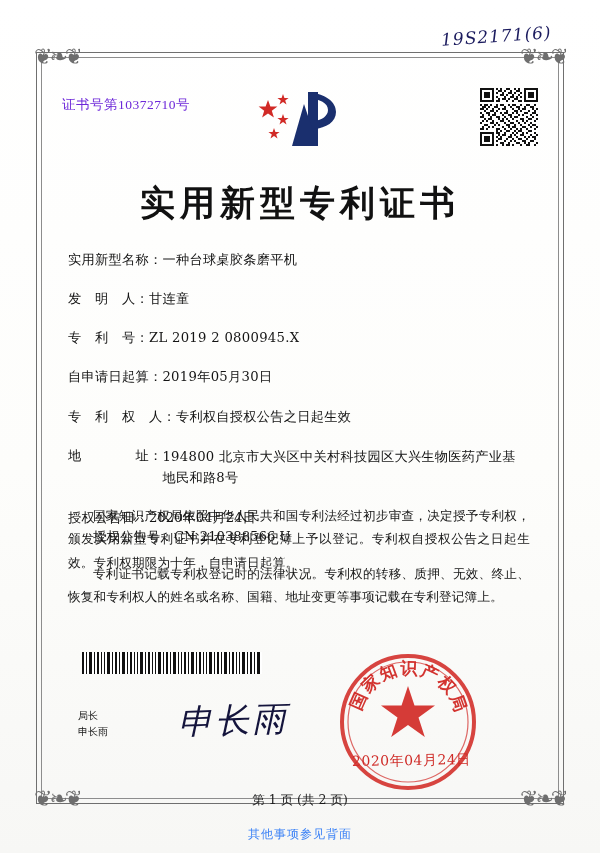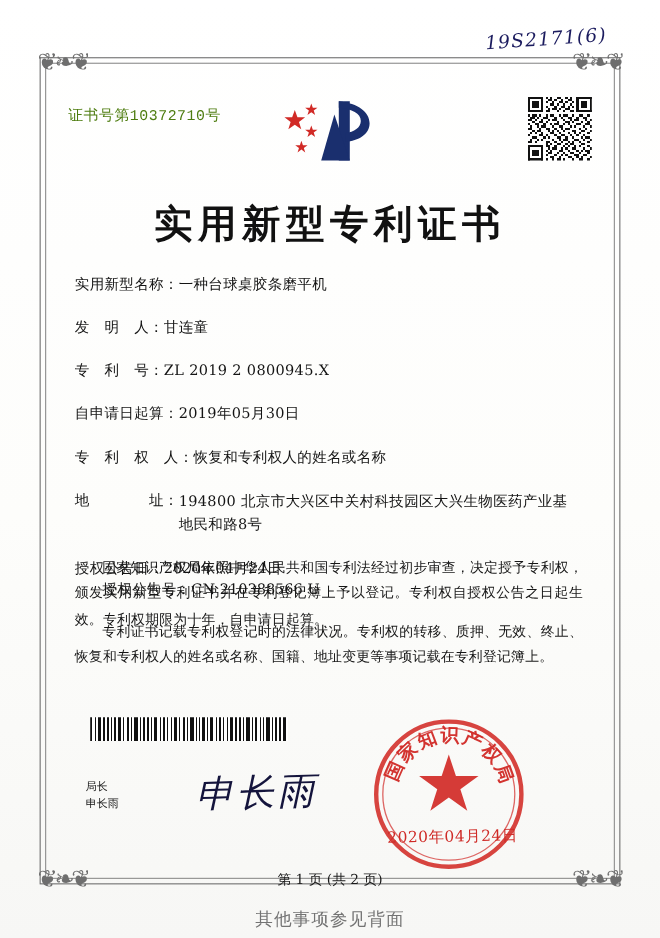--- a/index.html
+++ b/index.html
@@ -91,23 +91,23 @@
     top: 88px;
     width: 58px;
     height: 58px;
   }
   
   .cert-no {
     position: absolute;
     left: 62px;
     top: 96px;
     font-size: 13.5px;
-    color: #4d7c0f;
+    color: #6d28d9;
     letter-spacing: 0.5px;
-    font-family: Liberation Mono, monospace;
+    font-family: Liberation Serif, serif;
   }
   
   .doc-title {
     position: absolute;
     left: 0;
     right: 0;
     top: 180px;
     text-align: center;
     font-size: 35px;
     font-weight: bold;
@@ -224,22 +224,22 @@
     font-size: 12.5px;
     color: #1a1a1a;
     font-family: "DejaVu Serif", serif;
   }
   .footer-note {
     position: absolute;
     left: 0;
     right: 0;
     top: 826px;
     text-align: center;
-    font-size: 16px;
-    color: #737373;
+    font-size: 12px;
+    color: #3b82f6;
     font-family: "DejaVu Serif", serif;
     letter-spacing: 1px;
   }
 </style>
 </head>
 <body>
 
 <div class="page">
   <div class="paper-tint"></div>
 
@@ -504,21 +504,21 @@
     <div class="frow">
       <span class="flabel">专　利　号：</span>
       <span class="fvalue">ZL 2019 2 0800945.X</span>
     </div>
     <div class="frow">
       <span class="flabel">自申请日起算：</span>
       <span class="fvalue">2019年05月30日</span>
     </div>
     <div class="frow">
       <span class="flabel">专　利　权　人：</span>
-      <span class="fvalue">恢复和专利权人的姓名或名称</span>
+      <span class="fvalue">专利权自授权公告之日起生效</span>
     </div>
     <div class="frow addr">
       <span class="flabel">地　　　　址：</span>
       <span class="fvalue">194800 北京市大兴区中关村科技园区大兴生物医药产业基地民和路8号</span>
     </div>
     <div class="frow two">
       <span class="half half-a">
         <span class="flabel">授权公告日：</span>
         <span>2020年04月24日</span>
       </span>

